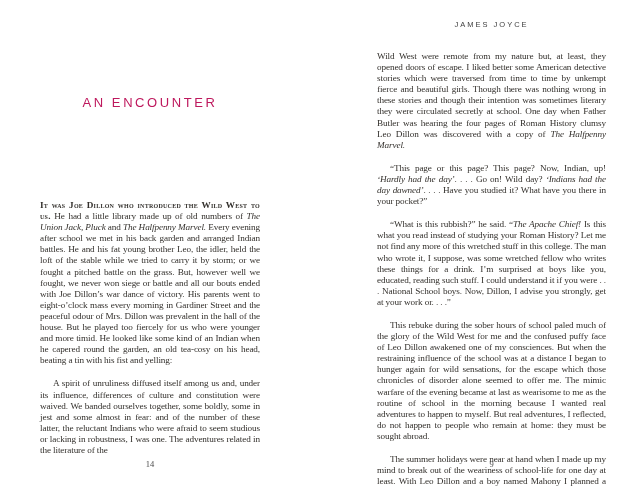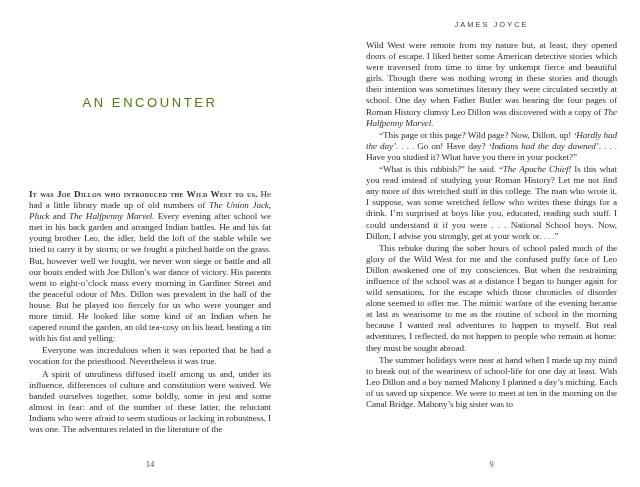--- a/index.html
+++ b/index.html
@@ -17,21 +17,21 @@
 
   .chapter-title {
     position: absolute;
     top: 95px; left: 0; right: 0;
     margin: 0;
     text-align: center;
     font-family: "Liberation Sans", sans-serif;
     font-size: 13px;
     font-weight: 400;
     letter-spacing: 2.6px;
-    color: #4d7c0f;
+    color: #be185d;
     white-space: nowrap;
   }
   .running-header {
     position: absolute;
     top: 20px; left: 0; right: 0;
     text-align: center;
     font-family: "Liberation Sans", sans-serif;
     font-size: 7.5px;
     font-weight: 400;
     letter-spacing: 2px;
@@ -42,21 +42,21 @@
     position: absolute;
     left: 0; right: 0;
     text-align: justify;
     font-size: 9.2px;
     line-height: 11.1px;
     letter-spacing: -0.12px;
     color: #33302c;
   }
   .page.left  .body-text { top: 188px; }
   .page.right .body-text { top: 39px; }
-  .body-text p { margin: 1px; }
+  .body-text p { margin: 12px; }
   .body-text p.indent { text-indent: 13px; }
   .run-italic { font-style: italic; }
   .run-smallcaps { font-variant: small-caps; letter-spacing: 0.25px; font-weight: bold; }
   .page-number {
     position: absolute;
     top: 459px; left: 0; right: 0;
     text-align: center;
     font-family: "Liberation Serif", serif;
     font-size: 8.5px;
     color: #4a4a4a;
@@ -64,31 +64,30 @@
 </style>
 </head>
 <body>
 
 <div class="spread">
 
   <section class="page left">
     <h1 class="chapter-title">AN ENCOUNTER</h1>
     <div class="body-text">
         <p class="para"><span class="run run-smallcaps">It was Joe Dillon who introduced the Wild West to us.</span><span class="run"> He had a little library made up of old numbers of </span><span class="run run-italic">The Union Jack,</span><span class="run"> </span><span class="run run-italic">Pluck</span><span class="run"> and </span><span class="run run-italic">The Halfpenny Marvel.</span><span class="run"> Every evening after school we met in his back garden and arranged Indian battles. He and his fat young brother Leo, the idler, held the loft of the stable while we tried to carry it by storm; or we fought a pitched battle on the grass. But, however well we fought, we never won siege or battle and all our bouts ended with Joe Dillon’s war dance of victory. His parents went to eight-o’clock mass every morning in Gardiner Street and the peaceful odour of Mrs. Dillon was prevalent in the hall of the house. But he played too fiercely for us who were younger and more timid. He looked like some kind of an Indian when he capered round the garden, an old tea-cosy on his head, beating a tin with his fist and yelling:</span></p>
-        <p class="para indent"><span class="run">Everyone was incredulous when it was reported that he had a vocation for the priesthood. Nevertheless it was true.</span></p>
         <p class="para indent"><span class="run">A spirit of unruliness diffused itself among us and, under its influence, differences of culture and constitution were waived. We banded ourselves together, some boldly, some in jest and some almost in fear: and of the number of these latter, the reluctant Indians who were afraid to seem studious or lacking in robustness, I was one. The adventures related in the literature of the</span></p>
       </div>
     <div class="page-number">14</div>
   </section>
 
   <section class="page right">
     <div class="running-header">JAMES JOYCE</div>
     <div class="body-text">
         <p class="para"><span class="run">Wild West were remote from my nature but, at least, they opened doors of escape. I liked better some American detective stories which were traversed from time to time by unkempt fierce and beautiful girls. Though there was nothing wrong in these stories and though their intention was sometimes literary they were circulated secretly at school. One day when Father Butler was hearing the four pages of Roman History clumsy Leo Dillon was discovered with a copy of </span><span class="run run-italic">The Halfpenny Marvel.</span></p>
-        <p class="para indent"><span class="run">“This page or this page? Wild page? Now, Dillon, up! </span><span class="run run-italic">‘Hardly had the day’</span><span class="run">. . . . Go on! Have day? </span><span class="run run-italic">‘Indians had the day dawned’</span><span class="run">. . . . Have you studied it? What have you there in your pocket?”</span></p>
+        <p class="para indent"><span class="run">“This page or this page? This page? Now, Indian, up! </span><span class="run run-italic">‘Hardly had the day’</span><span class="run">. . . . Go on! Wild day? </span><span class="run run-italic">‘Indians had the day dawned’</span><span class="run">. . . . Have you studied it? What have you there in your pocket?”</span></p>
         <p class="para indent"><span class="run">“What is this rubbish?” he said. “</span><span class="run run-italic">The Apache Chief!</span><span class="run"> Is this what you read instead of studying your Roman History? Let me not find any more of this wretched stuff in this college. The man who wrote it, I suppose, was some wretched fellow who writes these things for a drink. I’m surprised at boys like you, educated, reading such stuff. I could understand it if you were . . . National School boys. Now, Dillon, I advise you strongly, get at your work or. . . .”</span></p>
         <p class="para indent"><span class="run">This rebuke during the sober hours of school paled much of the glory of the Wild West for me and the confused puffy face of Leo Dillon awakened one of my consciences. But when the restraining influence of the school was at a distance I began to hunger again for wild sensations, for the escape which those chronicles of disorder alone seemed to offer me. The mimic warfare of the evening became at last as wearisome to me as the routine of school in the morning because I wanted real adventures to happen to myself. But real adventures, I reflected, do not happen to people who remain at home: they must be sought abroad.</span></p>
         <p class="para indent"><span class="run">The summer holidays were near at hand when I made up my mind to break out of the weariness of school-life for one day at least. With Leo Dillon and a boy named Mahony I planned a day’s miching. Each of us saved up sixpence. We were to meet at ten in the morning on the Canal Bridge. Mahony’s big sister was to</span></p>
       </div>
     <div class="page-number">9</div>
   </section>
 
 </div>
 
 </body></html>

